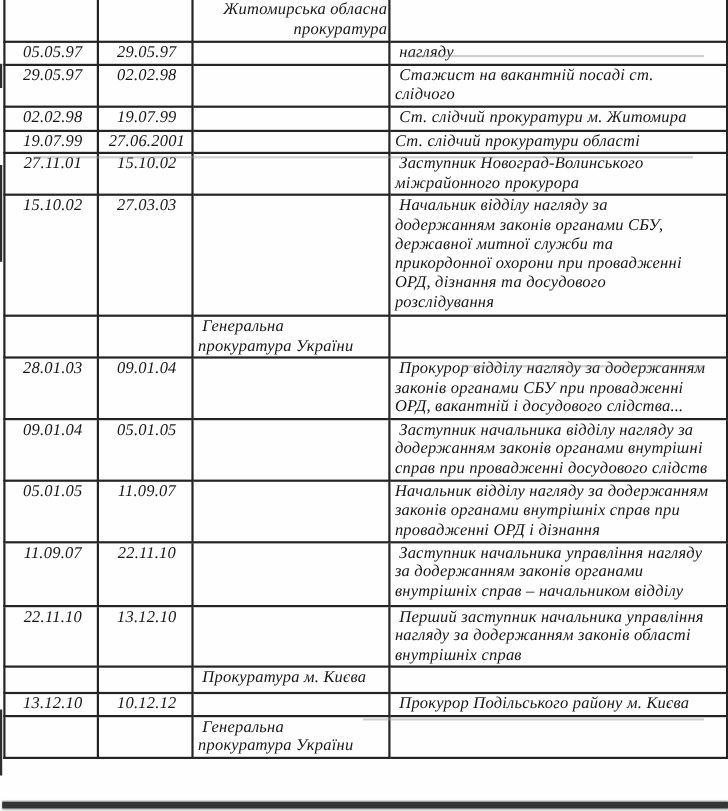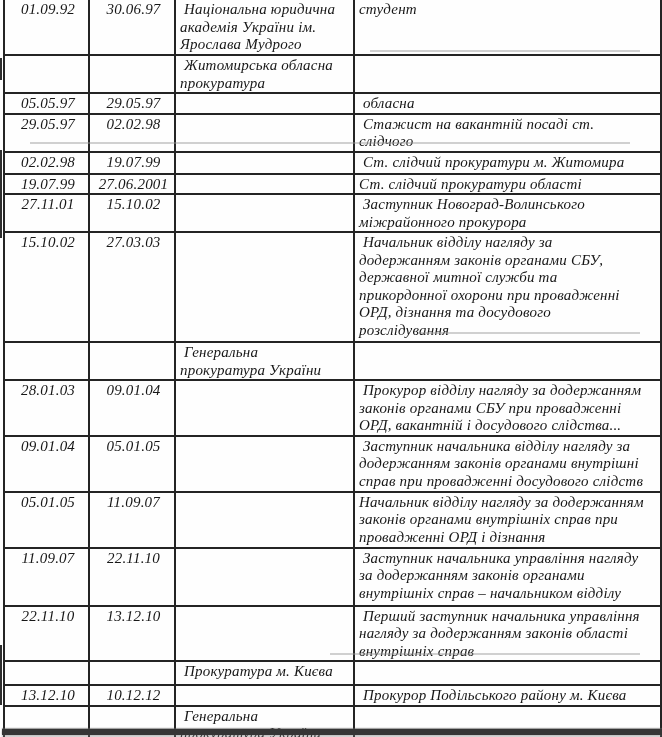--- a/index.html
+++ b/index.html
@@ -59,40 +59,32 @@
 <div class="sheet">
 
   <table class="career">
     <colgroup>
       <col style="width:85px">
       <col style="width:86px">
       <col style="width:179px">
       <col style="width:307px">
     </colgroup>
     <tbody>
-        <tr style="height: 55px;">
-          <td class="c1">01.09.92</td>
-          <td class="c2">30.06.97</td>
-          <td class="c3"> Національна юридична
-академія України ім.
-Ярослава Мудрого</td>
-          <td class="c4">студент</td>
-        </tr>
-        <tr style="height: 38px;">
+        <tr style="height: 38px; text-align: right;">
           <td class="c1"></td>
           <td class="c2"></td>
           <td class="c3"> Житомирська обласна
 прокуратура</td>
           <td class="c4"></td>
         </tr>
         <tr style="height: 19px; padding-left: 20px;">
           <td class="c1">05.05.97</td>
           <td class="c2">29.05.97</td>
           <td class="c3"></td>
-          <td class="c4"> обласна</td>
+          <td class="c4"> нагляду</td>
         </tr>
         <tr style="height: 35px;">
           <td class="c1">29.05.97</td>
           <td class="c2">02.02.98</td>
           <td class="c3"></td>
           <td class="c4"> Стажист на вакантній посаді ст.
 слідчого</td>
         </tr>
         <tr style="height: 22px;">
           <td class="c1">02.02.98</td>

